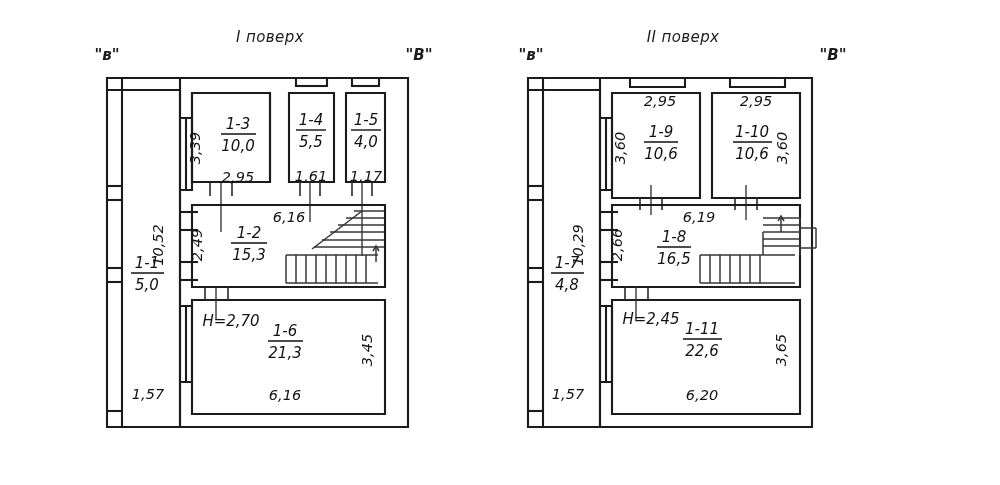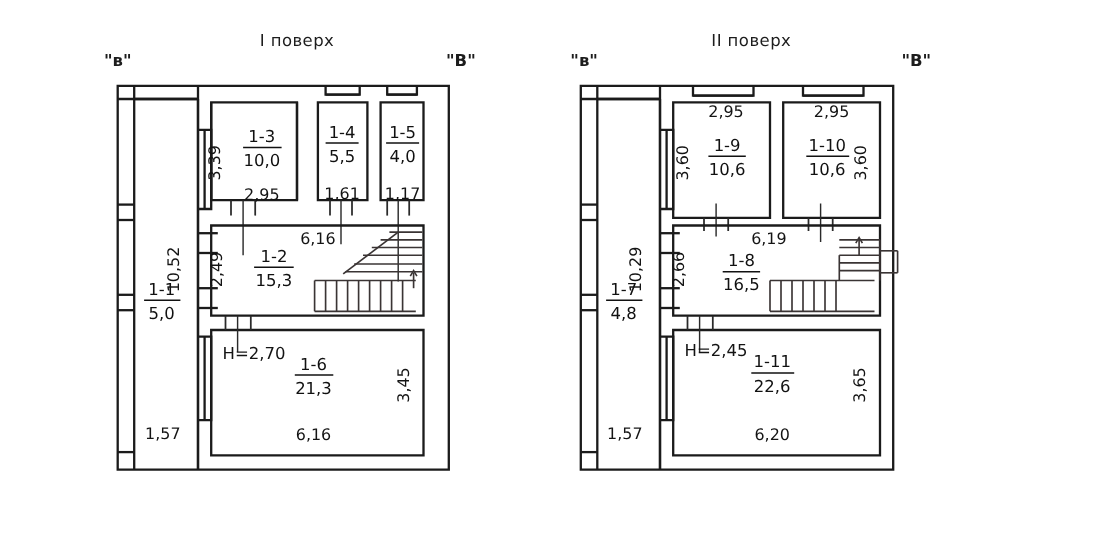--- a/index.html
+++ b/index.html
@@ -4,21 +4,21 @@
 <style>
   html,body{margin:0;padding:0;}
   body{
     width:1000px;height:485px;
     background:#ffffff;
     font-family:"DejaVu Sans", sans-serif;
     color:#1a1a1a;
     overflow:hidden;
     position:relative;
   }
-  #stage{position:absolute;left:0;top:0;width:978px;height:485px;}
+  #stage{position:absolute;left:0;top:0;width:978px;height:485px;font-style:italic;}
   svg{display:block;}
   .ttl{
     font-family:"DejaVu Sans", sans-serif;
     font-size:15px;
     fill:#1d1d1d;
     text-anchor:middle;
     letter-spacing:0.4px;
   }
   .sect{
     font-family:"DejaVu Sans", sans-serif;

